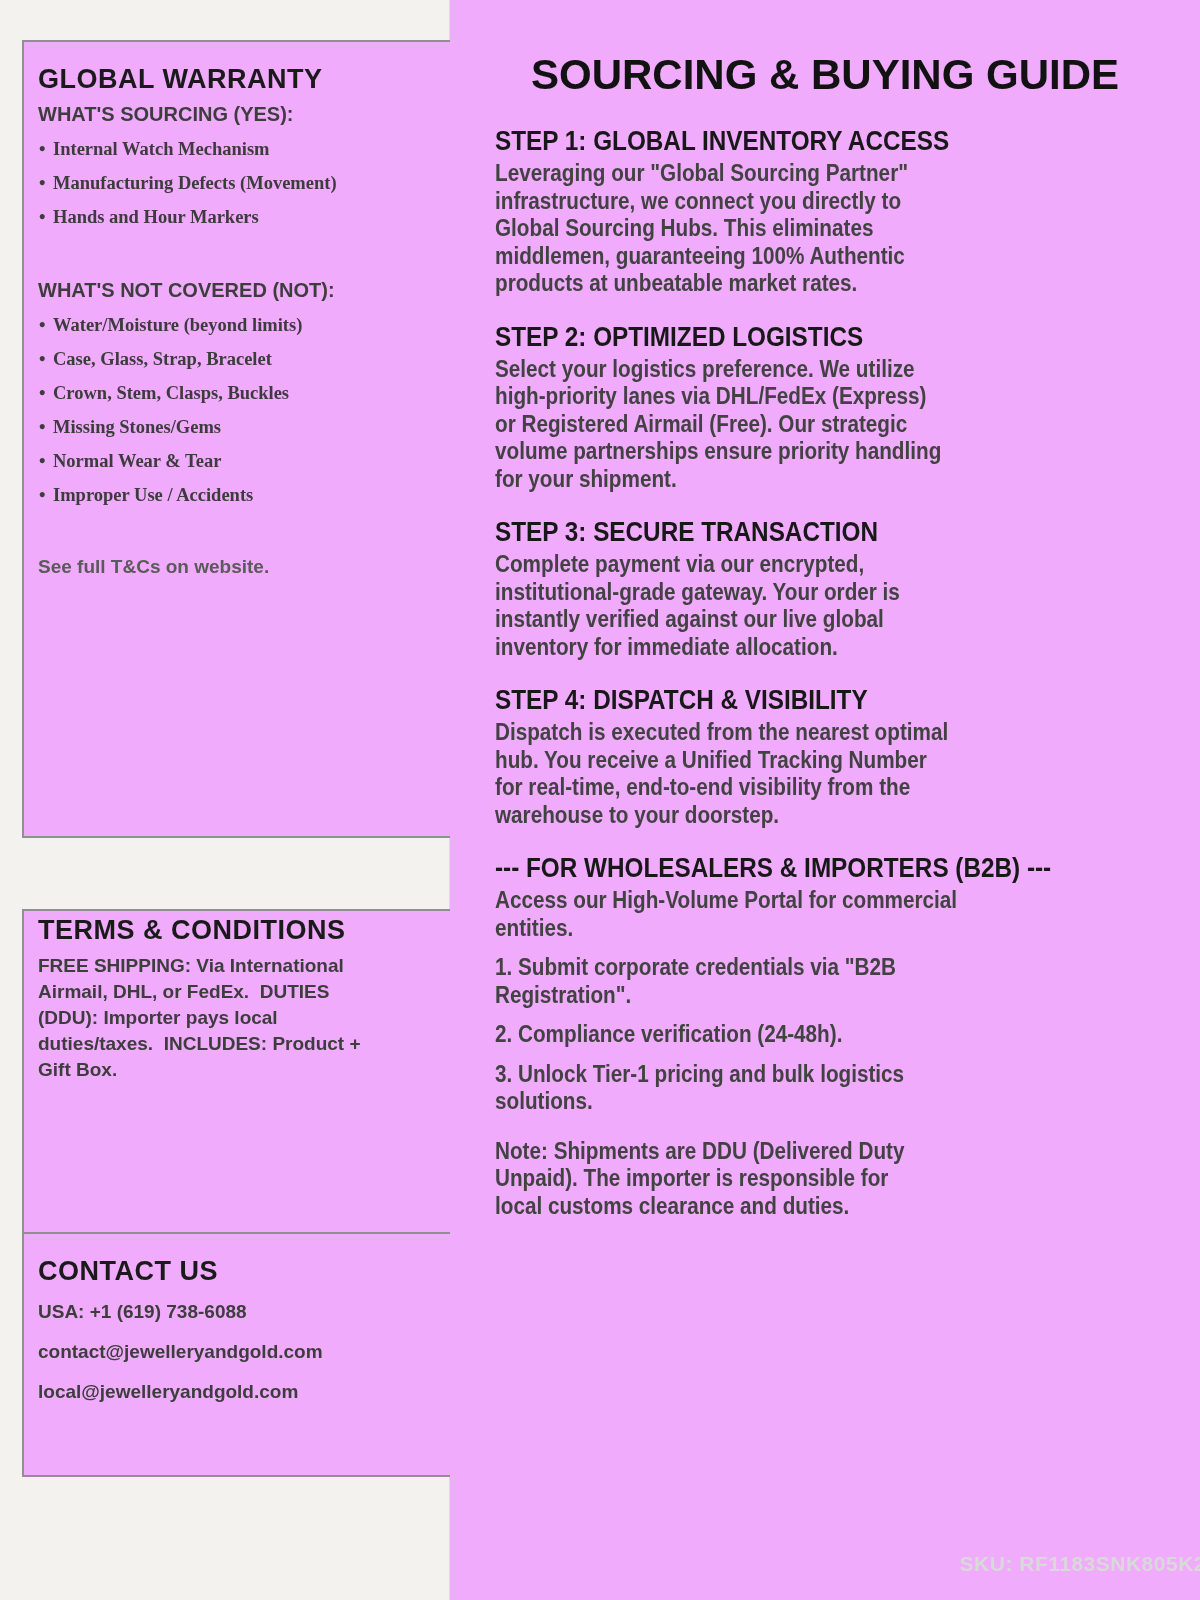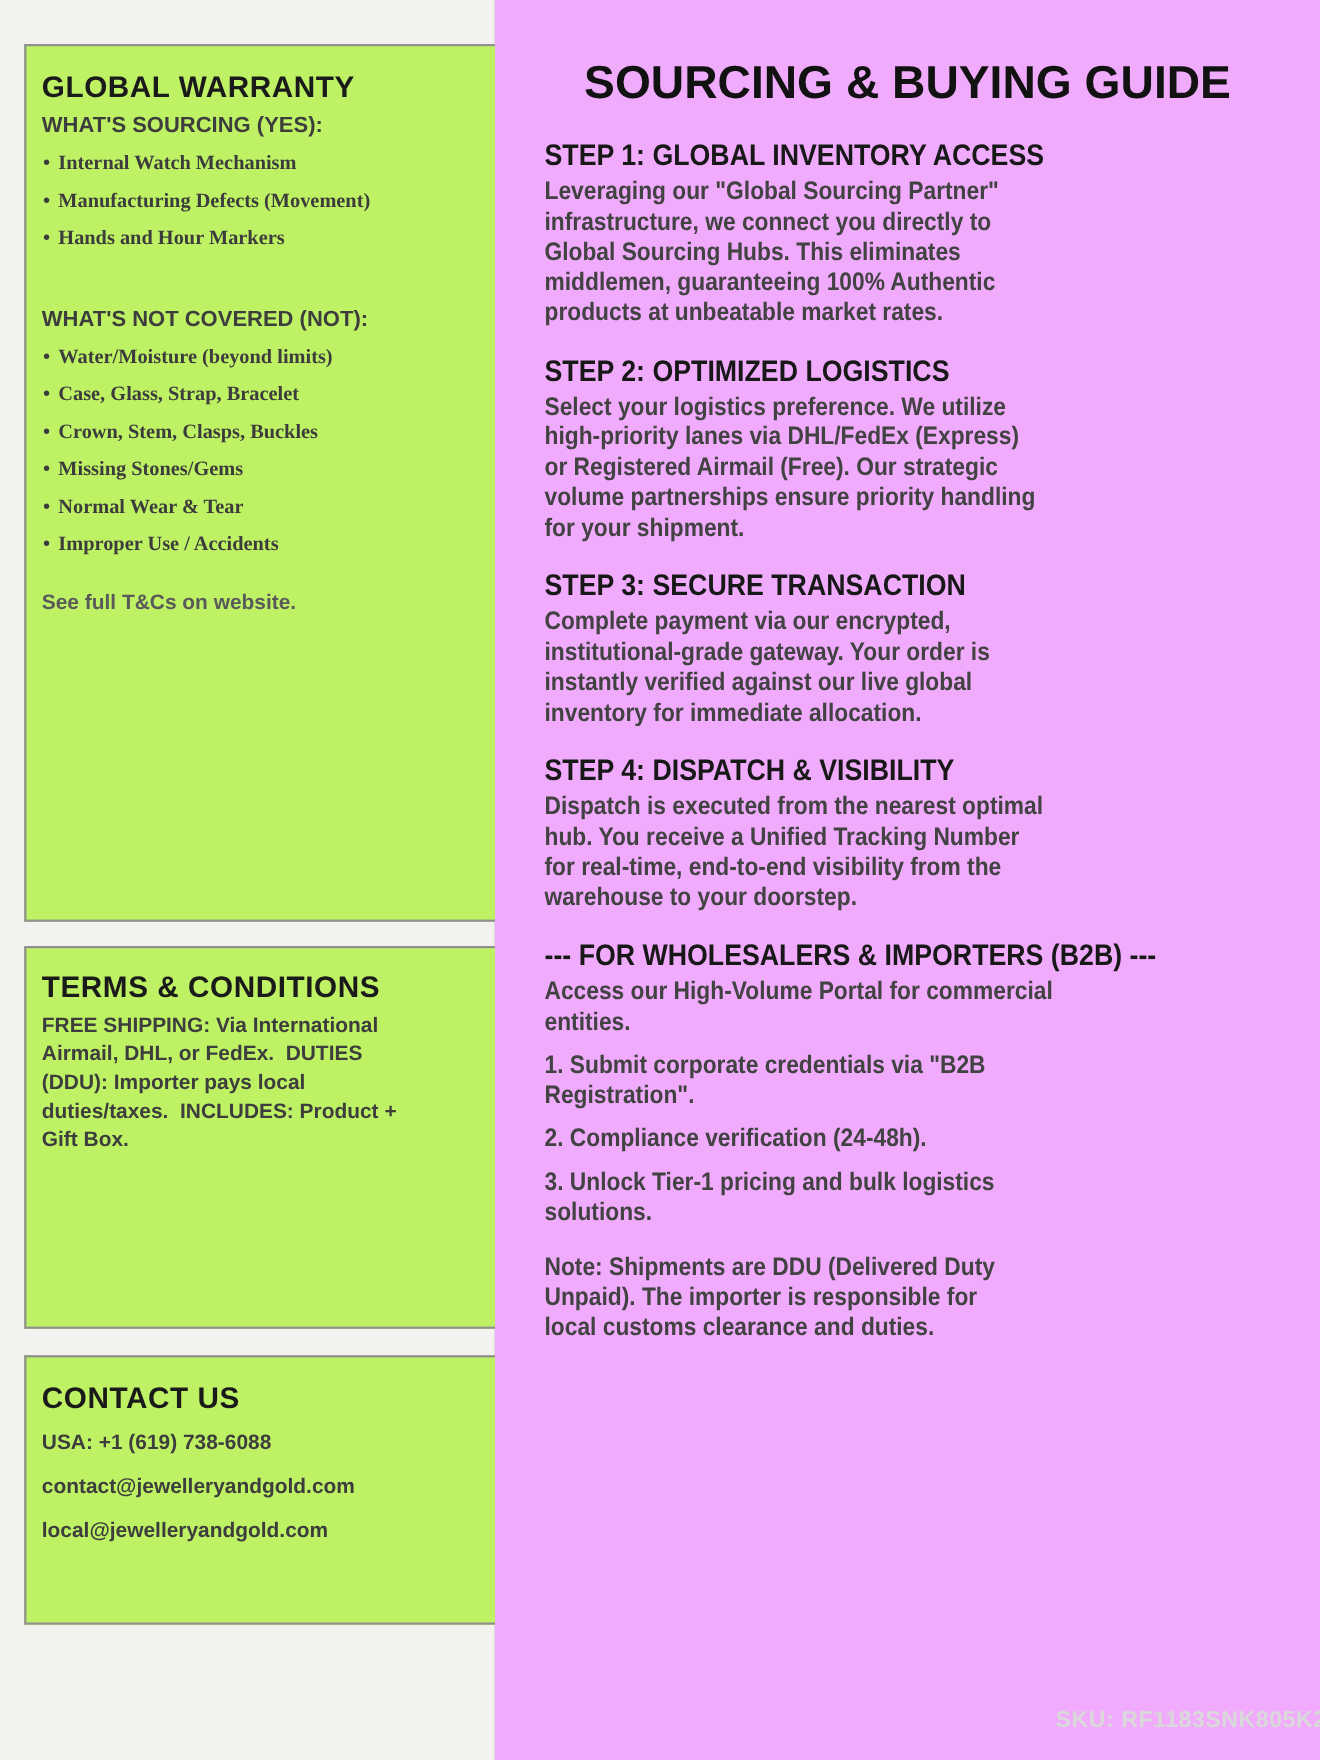--- a/index.html
+++ b/index.html
@@ -20,25 +20,25 @@
     background: #f3f2ef;
     border-right: 1px solid #dddcda;
     box-sizing: border-box;
   }
   .panel {
     position: absolute;
     left: 22px;
     width: 500px;
     box-sizing: border-box;
     border: 2px solid #909090;
-    background: #bef264;
+    background: #f0abfc;
     padding: 22px 16px 0 14px;
   }
   .panel-warranty { top: 40px;  height: 798px; }
-  .panel-terms    { top: 860px; height: 348px; padding-top: 20px; }
+  .panel-terms    { top: 909px; height: 348px; padding-top: 4px; }
   .panel-contact  { top: 1232px; height: 245px; }
 
   .panel h2 {
     margin: 0 0 8px 0;
     font-size: 27px;
     line-height: 30px;
     font-weight: 800;
     color: #1a1a1a;
     letter-spacing: 0.5px;
   }
@@ -60,21 +60,21 @@
     padding: 7px 0 7px 15px;
     font-family: Liberation Serif, serif;
   }
   .bullet-list li::before {
     content: "\2022";
     position: absolute;
     left: 1px; top: 7px;
     color: #3c3c3c;
   }
   .footnote {
-    margin-top: 26px;
+    margin-top: 44px;
     font-size: 19px;
     font-weight: 600;
     color: #5a5a5a;
   }
   .panel-body {
     margin: 4px 0 0 0;
     font-size: 19px;
     line-height: 26px;
     font-weight: 600;
     color: #3d3d3d;

